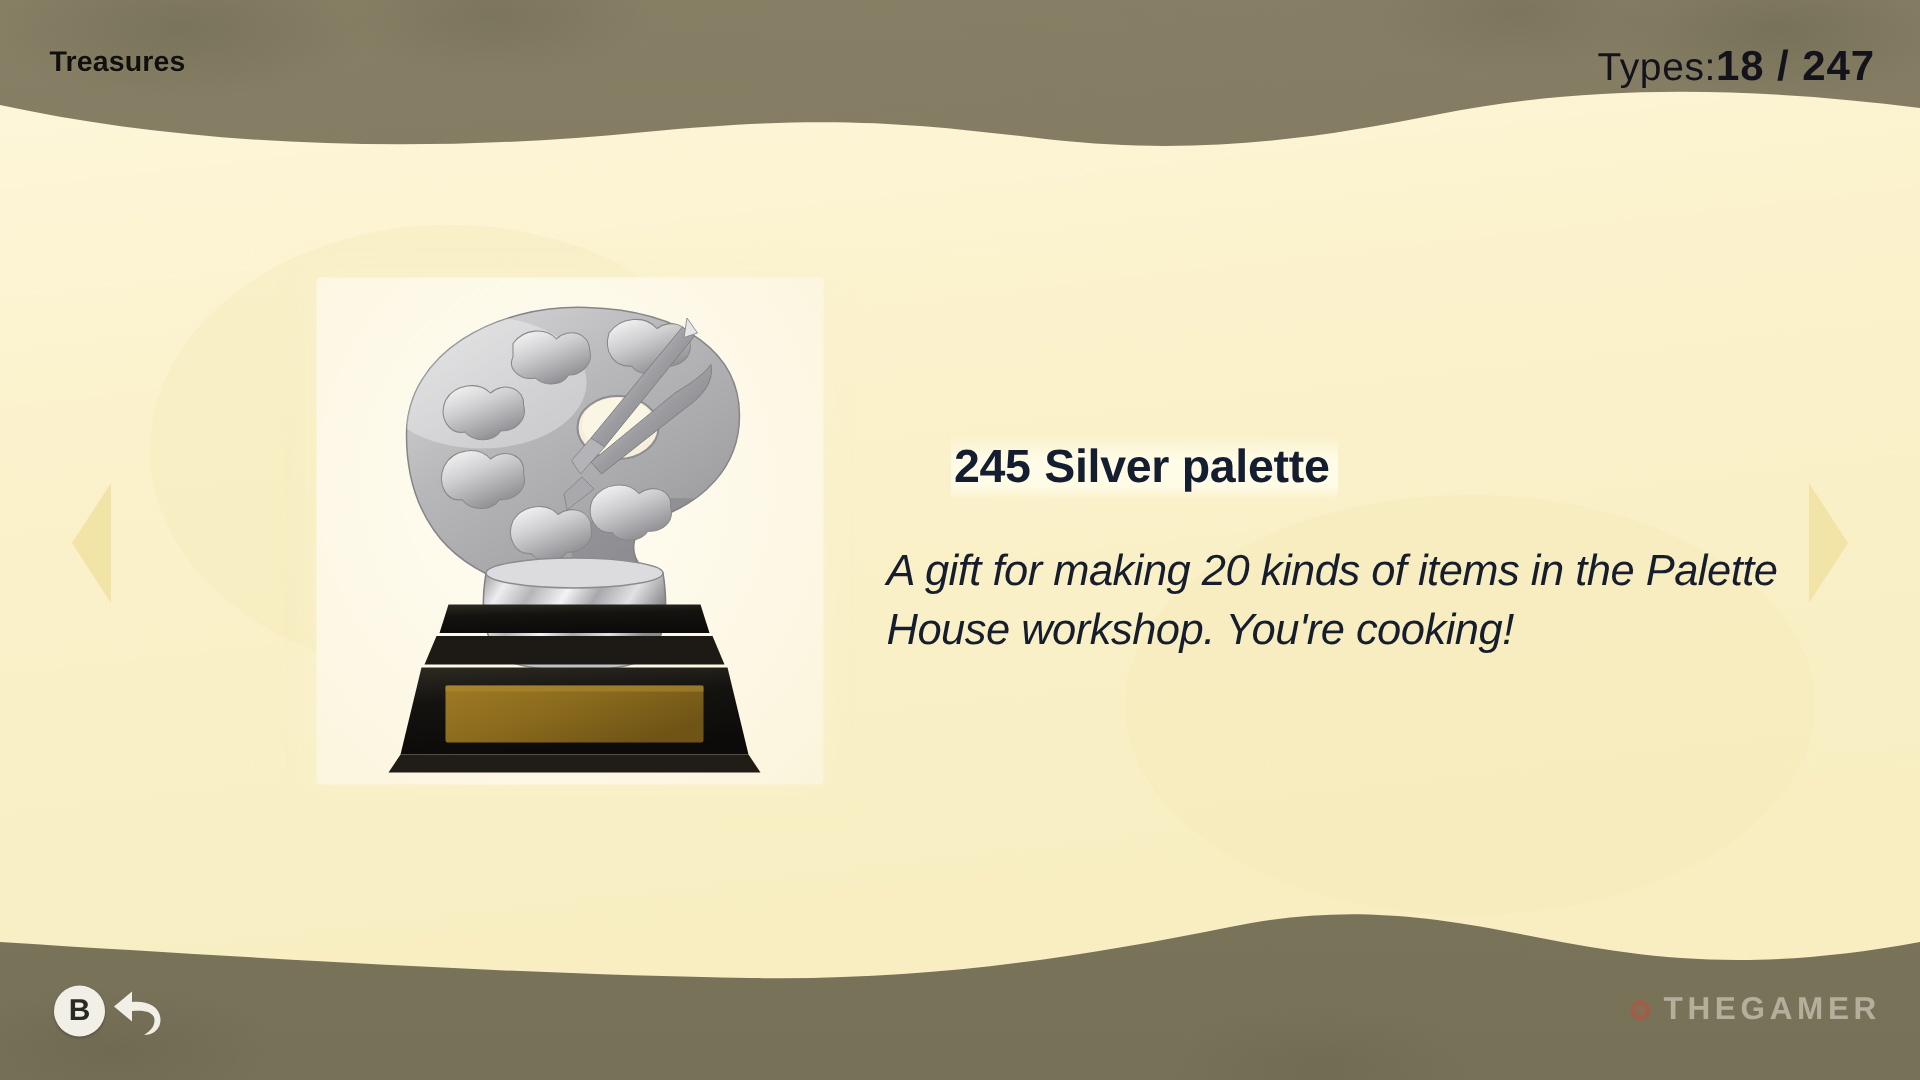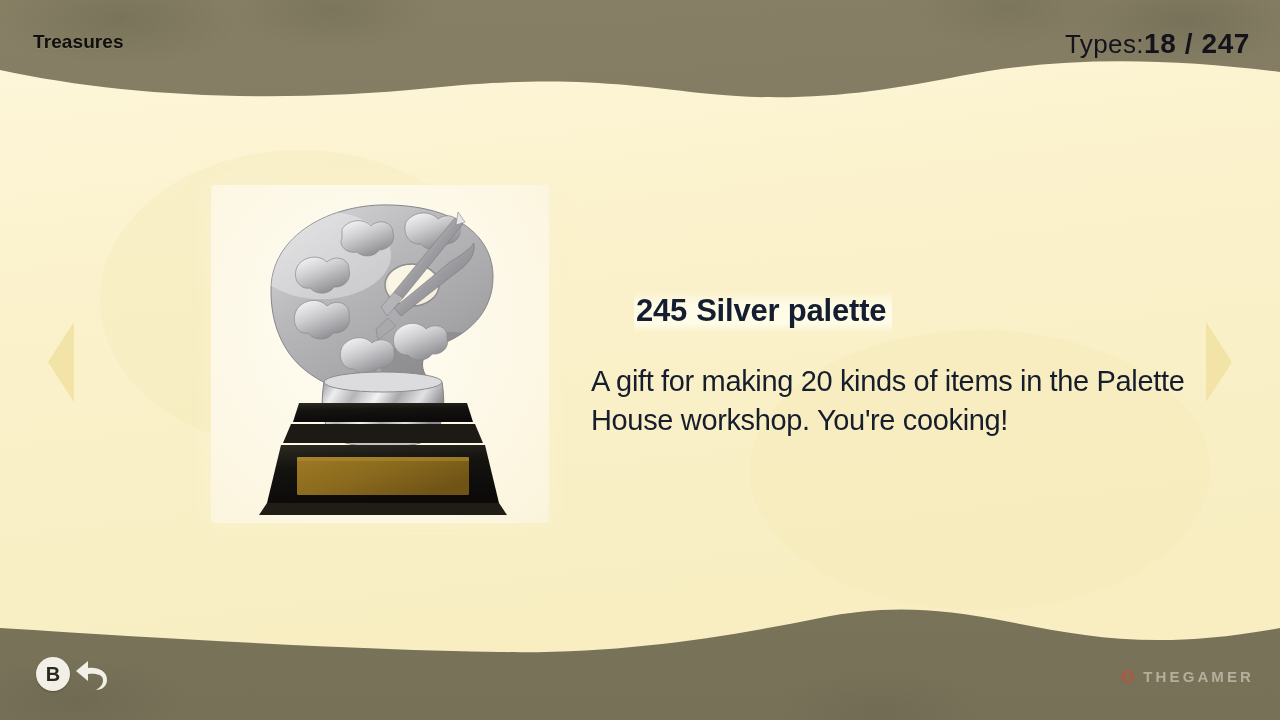--- a/index.html
+++ b/index.html
@@ -73,20 +73,21 @@
     letter-spacing:-.2px; white-space:nowrap;
     background:linear-gradient(180deg, rgba(255,252,228,0) 0%, rgba(255,253,236,.85) 35%, rgba(255,253,236,.85) 78%, rgba(255,252,228,0) 100%);
     padding:2px 6px 4px 2px;
     margin-left:44px;
   }
   #item-title .num{ margin-right:9px; }
   #item-desc{
     position:absolute; left:591px; top:362px; width:600px;
     font-size:29px; line-height:39px; color:#161d2c;
     letter-spacing:-.35px;
+    font-style:italic;
   }
 
   
   #back-hint{
     position:absolute; left:36px; bottom:28px;
     display:flex; align-items:center; gap:4px;
     cursor:pointer;
   }
   #btn-b{
     width:34px; height:34px; border-radius:50%;
@@ -98,21 +99,21 @@
   #back-icon svg{ display:block; }
 
   
   #watermark{
     position:absolute; right:26px; bottom:35px;
     display:flex; align-items:center; gap:9px;
     opacity:.62;
   }
   #watermark-logo{ width:13px; height:15px; }
   #watermark-text{
-    font-size:15px; letter-spacing:3.1px; font-weight:bold;
+    font-size:21px; letter-spacing:3.1px; font-weight:bold;
     color:#d9d5c4;
   }
 </style>
 </head>
 <body>
 
 <div id="backdrop"></div>
 <div id="backdrop-tint"></div>
 
 <div id="sheet">

